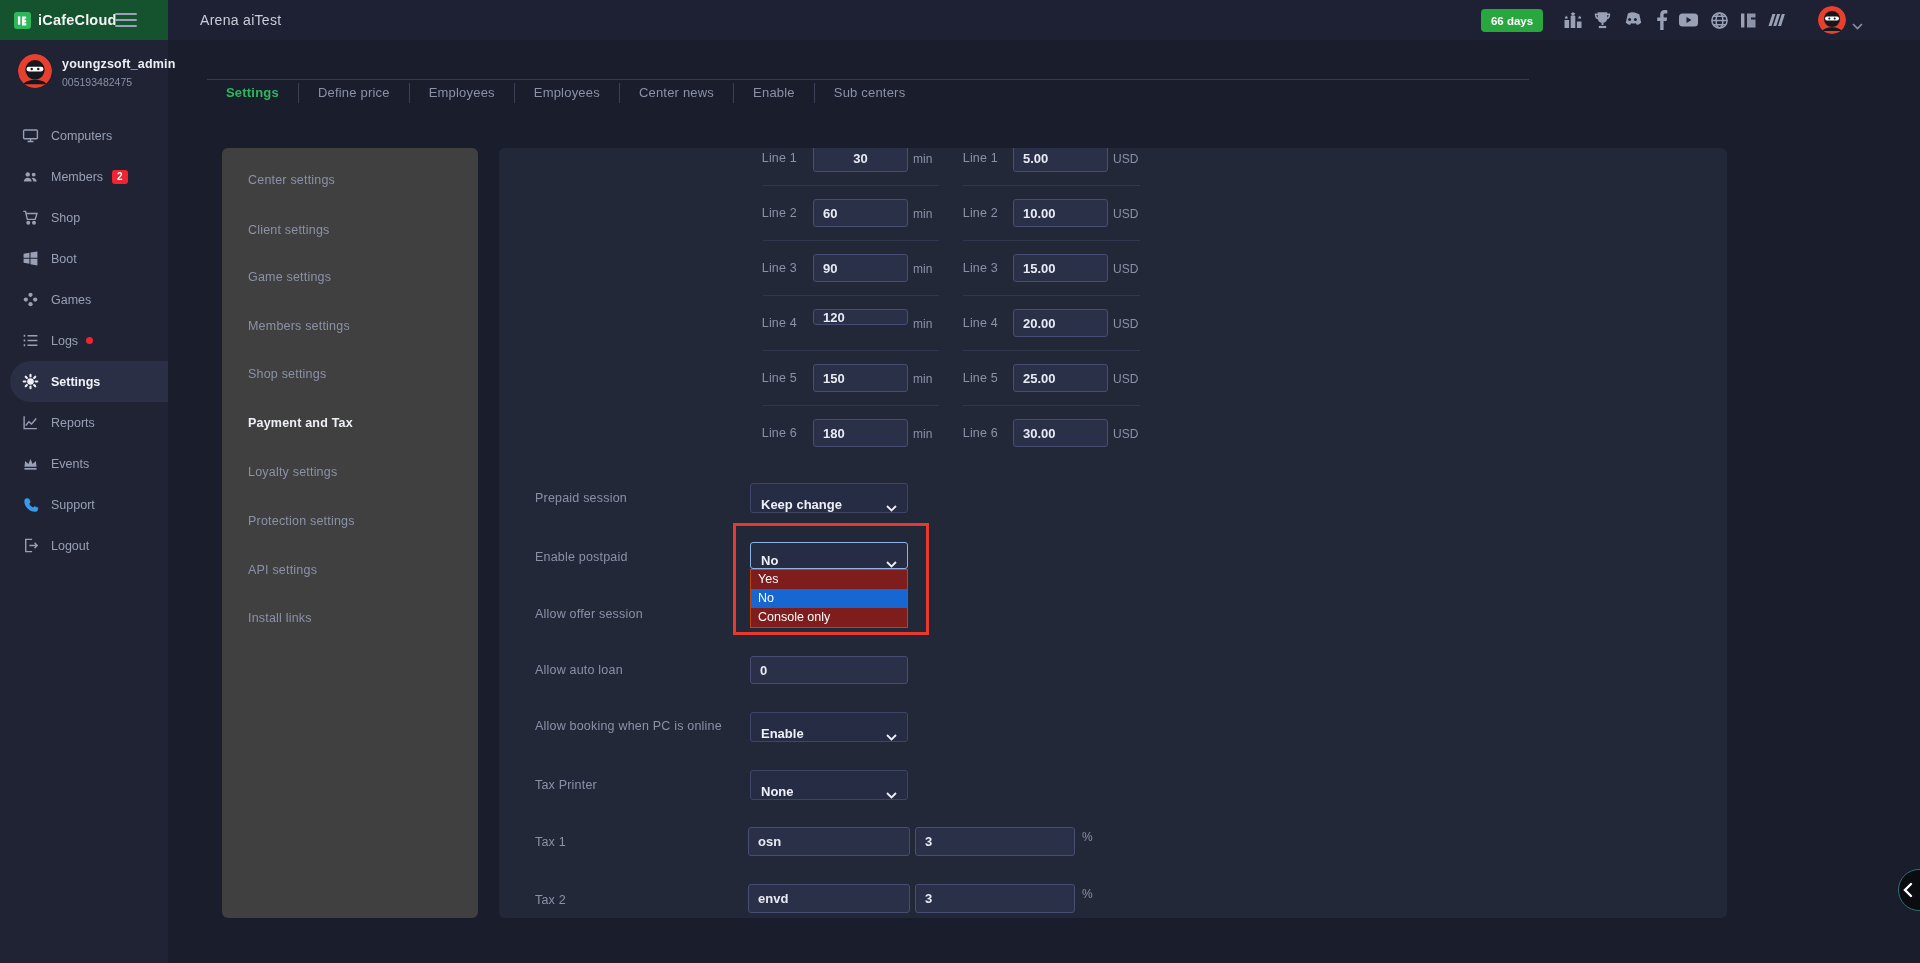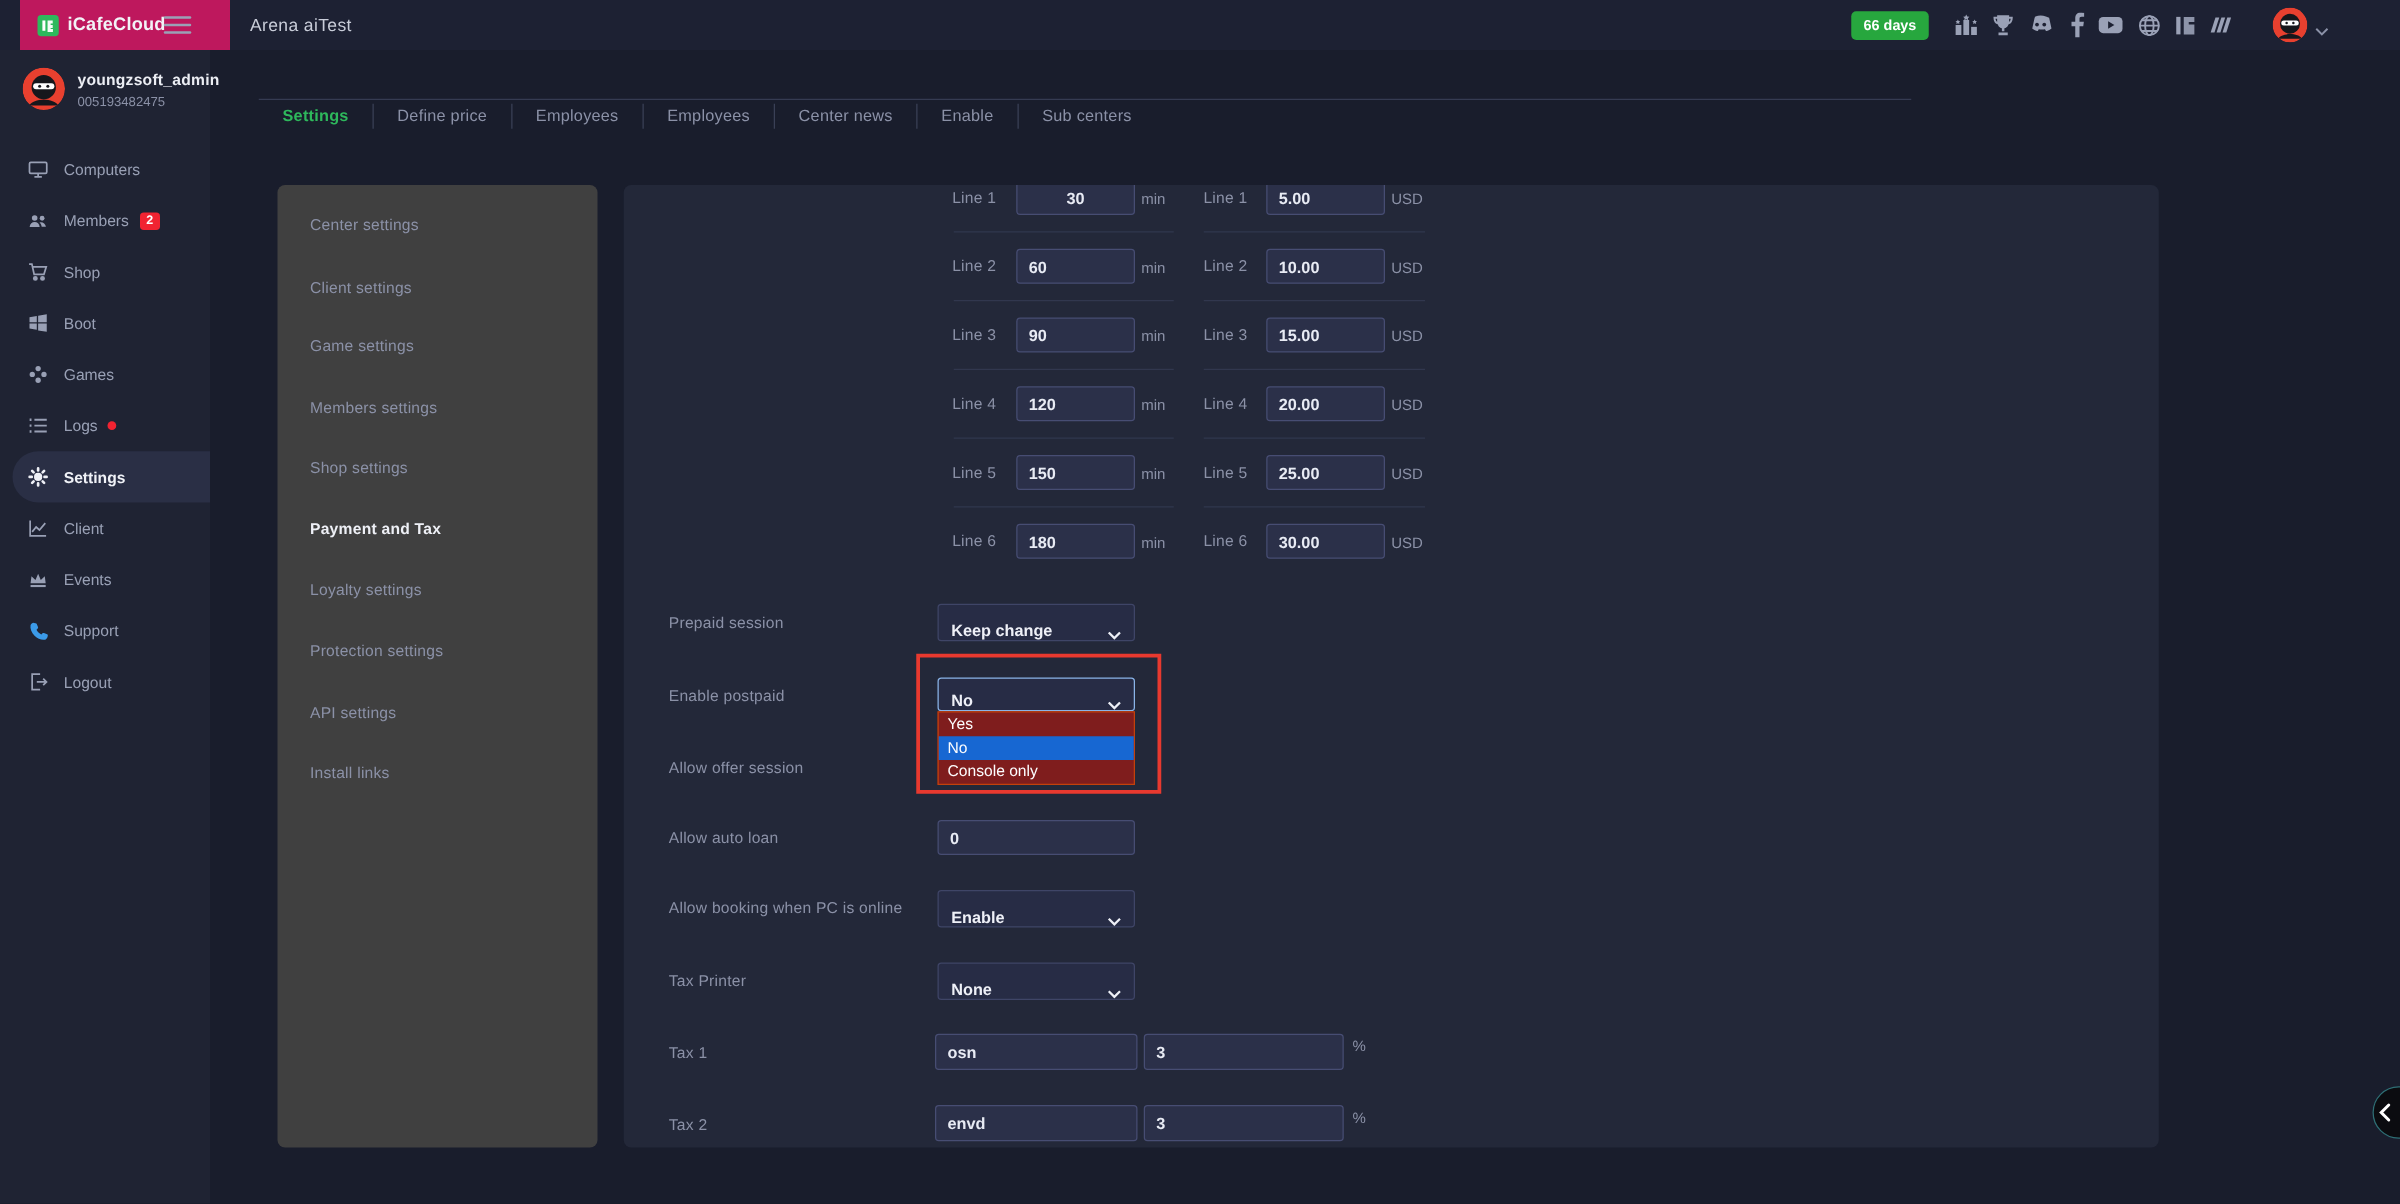--- a/index.html
+++ b/index.html
@@ -1,21 +1,21 @@
 <!DOCTYPE html>
 <html><head>
 <meta charset="utf-8">
 <style>
   * { margin:0; padding:0; box-sizing:border-box; }
   html,body { width:1920px; height:963px; background:#191d2c; font-family:"Liberation Sans", sans-serif; overflow:hidden; }
   .app { position:relative; width:1920px; height:963px; background:#191d2c; }
 
   
   .header { position:absolute; left:0; top:0; width:1920px; height:40px; background:#1d2133; z-index:30; }
-  .brand { position:absolute; left:16px; top:0; width:168px; height:40px; background:#be185d; display:flex; align-items:center; }
+  .brand { position:absolute; left:0; top:0; width:168px; height:40px; background:#14532d; display:flex; align-items:center; }
   .logo-box { width:17px; height:17px; margin-left:14px; background:#2eb85c; border-radius:3px; display:flex; align-items:center; justify-content:center; color:#fff; font-size:11px; font-weight:700; }
   .logo-text { color:#f2f3f7; font-size:14.5px; font-weight:600; margin-left:7px; letter-spacing:.2px; }
   .hamburger { position:absolute; left:115px; top:13px; width:22px; height:14px; display:flex; flex-direction:column; justify-content:space-between; cursor:pointer; }
   .hamburger span { display:block; height:2px; background:#9aa1b6; border-radius:1px; }
   .page-title { position:absolute; left:200px; top:0; height:40px; display:flex; align-items:center; color:#c9cdd9; font-size:14px; letter-spacing:.3px; }
   .days-badge { position:absolute; left:1481px; top:9px; width:62px; height:23px; background:#27a73e; border:none; border-radius:4px; color:#fff; font-size:11.5px; font-weight:600; font-family:inherit; cursor:pointer; }
   .hicon { position:absolute; top:10px; width:22px; height:20px; display:flex; align-items:center; justify-content:center; cursor:pointer; }
   .avatar-btn { position:absolute; left:1818px; top:6px; width:28px; height:28px; border-radius:50%; overflow:hidden; cursor:pointer; }
   .hdr-caret { position:absolute; left:1852px; top:16px; cursor:pointer; }
 
@@ -273,21 +273,21 @@
       </div>
       <div class="nav-item">
         <span class="icn">
             <svg width="17" height="17" viewBox="0 0 16 16">
               <g fill="none" stroke="#99a0b5" stroke-width="1.3">
                 <path d="M2 2.2v11.6h12"></path>
                 <polyline points="3.5,10.8 6.5,7.2 9,9.4 13.4,4.2"></polyline>
               </g>
             </svg>
           </span>
-        <span class="lbl">Client</span>
+        <span class="lbl">Reports</span>
       </div>
       <div class="nav-item">
         <span class="icn">
             <svg width="17" height="17" viewBox="0 0 16 16">
               <path d="M2.3 11L3 5.6 6 8.4 8 3.8l2 4.6 3-2.8.7 5.4z" fill="#99a0b5"></path>
               <rect x="2.3" y="12.2" width="11.4" height="1.6" fill="#99a0b5"></rect>
             </svg>
           </span>
         <span class="lbl">Events</span>
       </div>
@@ -349,21 +349,21 @@
       <input class="tbox" style="left: 314px; top: 51px; width: 95px; height: 28px;" readonly="" value="60">
       <div class="sfx" style="left:414px;top:66px">min</div>
 
       <div class="hsep" style="left:264px;top:92px;width:176px"></div>
       <div class="fl r" style="left:230px;top:120px;width:68px">Line 3</div>
       <input class="tbox" style="left: 314px; top: 106px; width: 95px; height: 28px;" readonly="" value="90">
       <div class="sfx" style="left:414px;top:121px">min</div>
 
       <div class="hsep" style="left:264px;top:147px;width:176px"></div>
       <div class="fl r" style="left:230px;top:175px;width:68px">Line 4</div>
-      <input class="tbox" style="left: 314px; top: 161px; width: 95px; height: 28px;" readonly="" value="120">
+      <input class="tbox" style="left: 314px; top: 161px; width: 95px; height: 16px;" readonly="" value="120">
       <div class="sfx" style="left:414px;top:176px">min</div>
 
       <div class="hsep" style="left:264px;top:202px;width:176px"></div>
       <div class="fl r" style="left:230px;top:230px;width:68px">Line 5</div>
       <input class="tbox" style="left: 314px; top: 216px; width: 95px; height: 28px;" readonly="" value="150">
       <div class="sfx" style="left:414px;top:231px">min</div>
 
       <div class="hsep" style="left:264px;top:257px;width:176px"></div>
       <div class="fl r" style="left:230px;top:285px;width:68px">Line 6</div>
       <input class="tbox" style="left: 314px; top: 271px; width: 95px; height: 28px;" readonly="" value="180">

